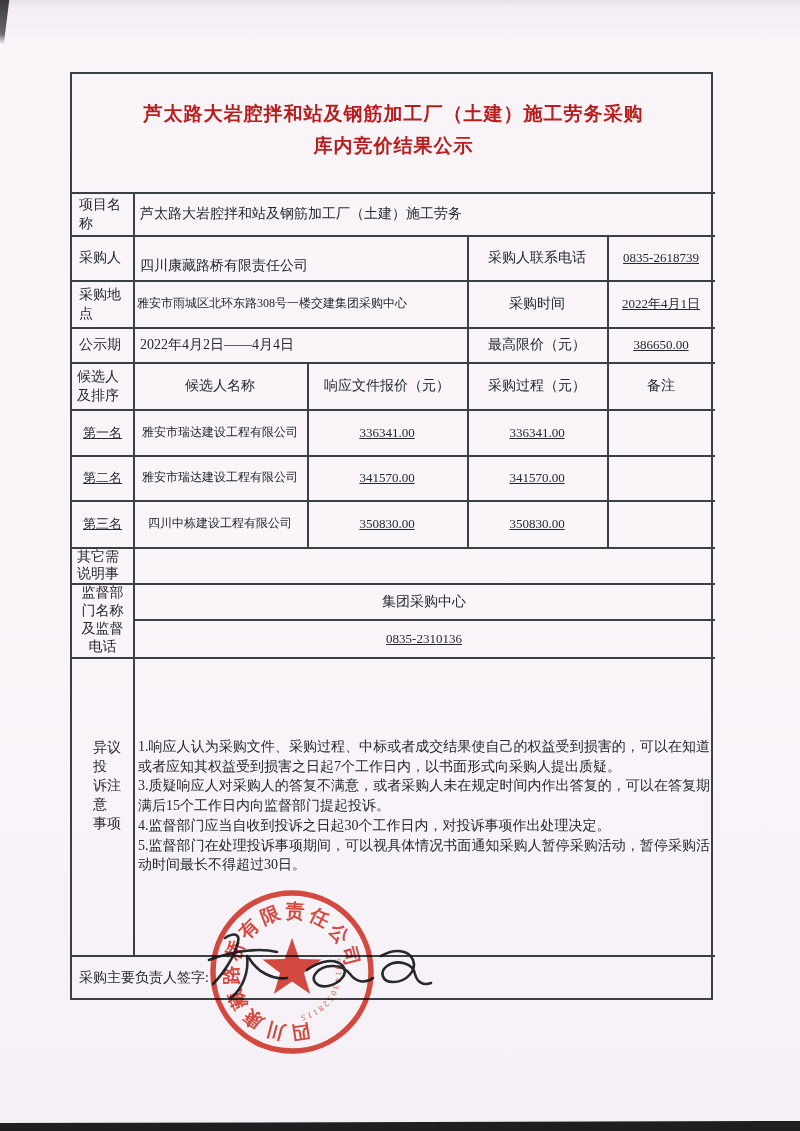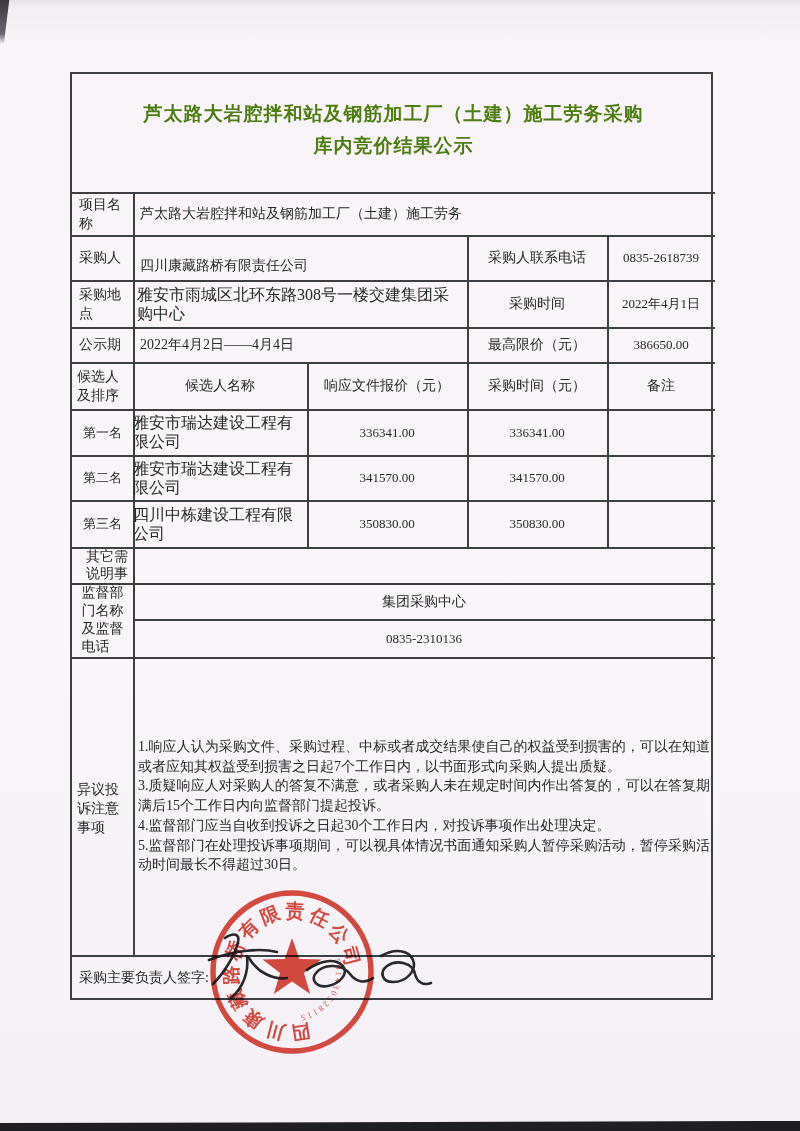--- a/index.html
+++ b/index.html
@@ -12,27 +12,27 @@
   .scan-corner{position:absolute;left:-4px;top:-8px;width:11px;height:52px;background:linear-gradient(180deg,#2f2c31,#6b6670 80%,transparent);transform:rotate(7deg);border-radius:2px;}
   .scan-topedge{position:absolute;left:0;top:0;width:800px;height:7px;background:linear-gradient(180deg,#e6e2e9,rgba(230,226,233,0));}
   .scan-bottom{position:absolute;left:-6px;top:1122px;width:812px;height:10px;background:#1f1f22;transform:rotate(-0.15deg);border-radius:3px 3px 0 0;}
 
   .doc-table{position:absolute;left:70px;top:72px;width:643px;height:928px;border:2px solid #3c3f43;box-sizing:border-box;}
   .hline,.vline{position:absolute;background:#3c3f43;}
   .hline{height:2px;}
   .vline{width:2px;}
 
   .cell{position:absolute;box-sizing:border-box;display:flex;align-items:center;font-size:14px;line-height:19px;white-space:pre-line;}
-  .cell.center{justify-content:center;text-align:left;border-radius:10px;}
+  .cell.center{justify-content:center;text-align:center;border-radius:10px;}
   .cell.left{justify-content:flex-start;padding-left:7px;padding-right:4px;}
-  .cell.small{font-size:13px;}
-  .cell.tiny{font-size:16px;}
+  .cell.small{font-size:13px;text-decoration:underline;}
+  .cell.tiny{font-size:12px;}
 
   .title-cell{position:absolute;left:0;top:0;width:643px;height:112px;display:flex;flex-direction:column;justify-content:center;align-items:center;gap:6px;}
-  .title-line{font-size:19px;font-weight:bold;letter-spacing:1px;color:#4d7c0f;}
+  .title-line{font-size:19px;font-weight:bold;letter-spacing:1px;color:#b91c1c;}
 
   .obj-cell{position:absolute;left:63px;top:585px;width:578px;height:294px;display:flex;flex-direction:column;justify-content:center;padding:0 3px;box-sizing:border-box;}
   .obj-line{font-size:14px;line-height:19.8px;text-align:justify;}
 
   .seal{position:absolute;left:177px;top:857px;width:230px;height:230px;mix-blend-mode:multiply;opacity:.9;}
   .seal text{fill:#d6392c;font-family:"Liberation Serif","DejaVu Serif",serif;font-weight:bold;text-anchor:middle;dominant-baseline:central;}
   .seal .ringchar{font-size:19px;}
   .seal .serialchar{font-size:8.5px;font-weight:normal;}
   .signature{position:absolute;left:195px;top:918px;width:240px;height:92px;opacity:.92;}
 </style>
@@ -85,53 +85,53 @@
 
   <div class="cell left" style="left:0;top:253px;width:61px;height:35px">公示期</div>
   <div class="cell left" style="left:61px;top:253px;width:334px;height:35px">2022年4月2日——4月4日</div>
   <div class="cell center" style="left:395px;top:253px;width:140px;height:35px">最高限价（元）</div>
   <div class="cell center small" style="left:535px;top:253px;width:108px;height:35px">386650.00</div>
 
   <div class="cell left" style="left:0;top:288px;width:61px;height:47px;padding-left:5px">候选人
 及排序</div>
   <div class="cell center" style="left:61px;top:288px;width:174px;height:47px">候选人名称</div>
   <div class="cell center" style="left:235px;top:288px;width:160px;height:47px">响应文件报价（元）</div>
-  <div class="cell center" style="left:395px;top:288px;width:140px;height:47px">采购时间（元）</div>
+  <div class="cell center" style="left:395px;top:288px;width:140px;height:47px">采购过程（元）</div>
   <div class="cell center" style="left:535px;top:288px;width:108px;height:47px">备注</div>
 
   <div class="cell center small" style="left:0;top:335px;width:61px;height:46px">第一名</div>
   <div class="cell center tiny" style="left:61px;top:335px;width:174px;height:46px">雅安市瑞达建设工程有限公司</div>
   <div class="cell center small" style="left:235px;top:335px;width:160px;height:46px">336341.00</div>
   <div class="cell center small" style="left:395px;top:335px;width:140px;height:46px">336341.00</div>
   <div class="cell center small" style="left:535px;top:335px;width:108px;height:46px"></div>
 
   <div class="cell center small" style="left:0;top:381px;width:61px;height:45px">第二名</div>
   <div class="cell center tiny" style="left:61px;top:381px;width:174px;height:45px">雅安市瑞达建设工程有限公司</div>
   <div class="cell center small" style="left:235px;top:381px;width:160px;height:45px">341570.00</div>
   <div class="cell center small" style="left:395px;top:381px;width:140px;height:45px">341570.00</div>
   <div class="cell center small" style="left:535px;top:381px;width:108px;height:45px"></div>
 
   <div class="cell center small" style="left:0;top:426px;width:61px;height:47px">第三名</div>
   <div class="cell center tiny" style="left:61px;top:426px;width:174px;height:47px">四川中栋建设工程有限公司</div>
   <div class="cell center small" style="left:235px;top:426px;width:160px;height:47px">350830.00</div>
   <div class="cell center small" style="left:395px;top:426px;width:140px;height:47px">350830.00</div>
   <div class="cell center small" style="left:535px;top:426px;width:108px;height:47px"></div>
 
-  <div class="cell left" style="left:0;top:473px;width:61px;height:36px;padding-left:14px;line-height:17px">其它需
+  <div class="cell left" style="left:0;top:473px;width:61px;height:36px;padding-left:5px;line-height:17px">其它需
 说明事</div>
   <div class="cell left" style="left:61px;top:473px;width:582px;height:36px"></div>
 
   <div class="cell center" style="left:0;top:509px;width:61px;height:74px;line-height:18px">监督部
 门名称
 及监督
 电话</div>
   <div class="cell center" style="left:61px;top:509px;width:582px;height:36px">集团采购中心</div>
   <div class="cell center small" style="left:61px;top:545px;width:582px;height:38px">0835-2310136</div>
 
-  <div class="cell left" style="left:0;top:606px;width:61px;height:256px;padding-left:5px">异议投
+  <div class="cell left" style="left:0;top:583px;width:61px;height:256px;padding-left:21px">异议投
 诉注意
 事项</div>
   <div class="obj-cell">
     <div class="obj-line">1.响应人认为采购文件、采购过程、中标或者成交结果使自己的权益受到损害的，可以在知道或者应知其权益受到损害之日起7个工作日内，以书面形式向采购人提出质疑。</div>
     <div class="obj-line">3.质疑响应人对采购人的答复不满意，或者采购人未在规定时间内作出答复的，可以在答复期满后15个工作日内向监督部门提起投诉。</div>
     <div class="obj-line">4.监督部门应当自收到投诉之日起30个工作日内，对投诉事项作出处理决定。</div>
     <div class="obj-line">5.监督部门在处理投诉事项期间，可以视具体情况书面通知采购人暂停采购活动，暂停采购活动时间最长不得超过30日。</div>
   </div>
 
   <div class="cell left" style="left:0;top:881px;width:643px;height:45px">采购主要负责人签字:</div>

